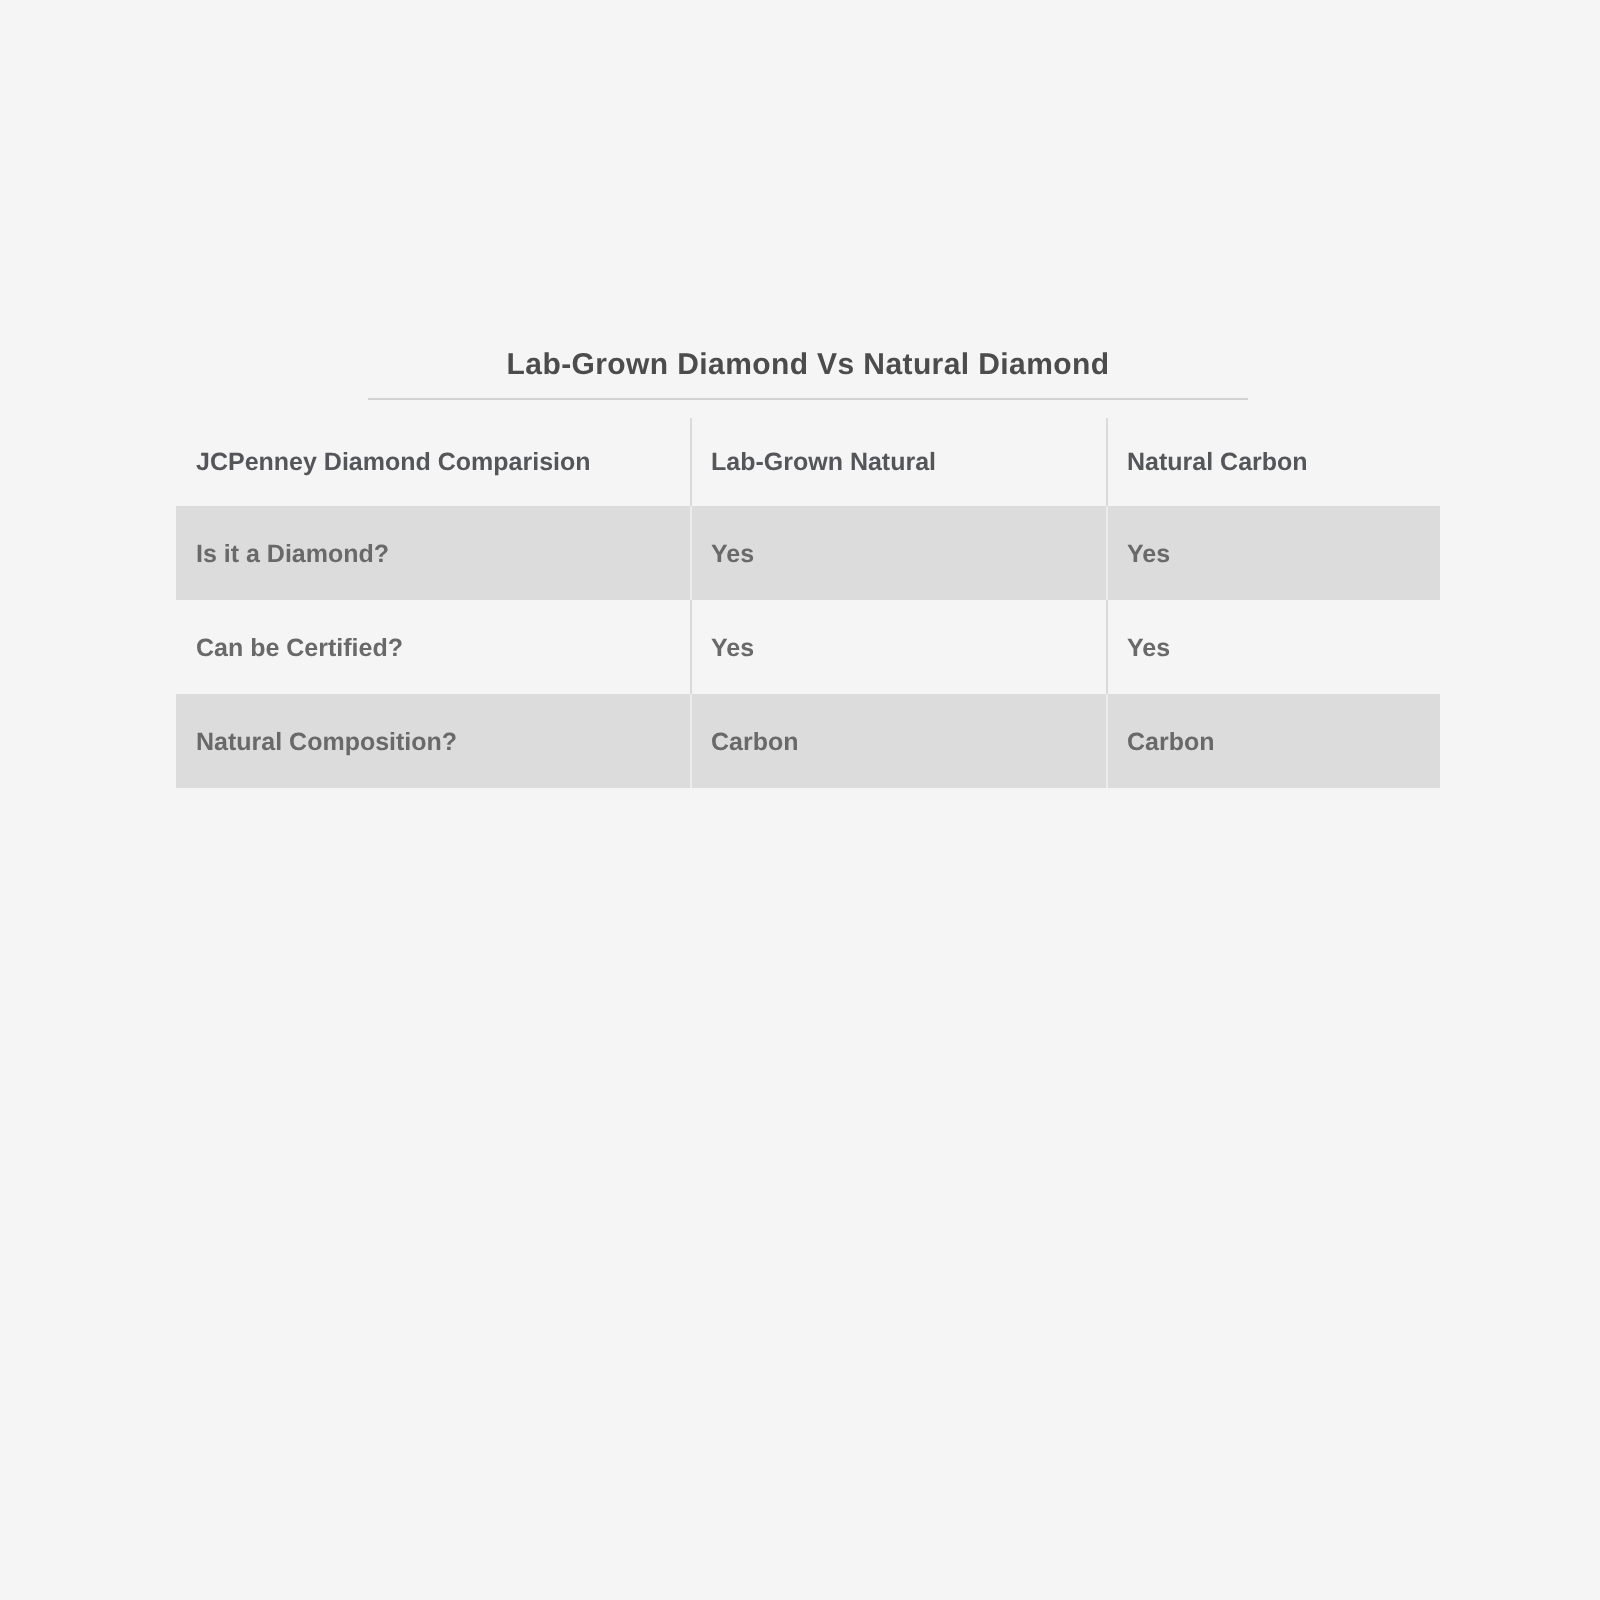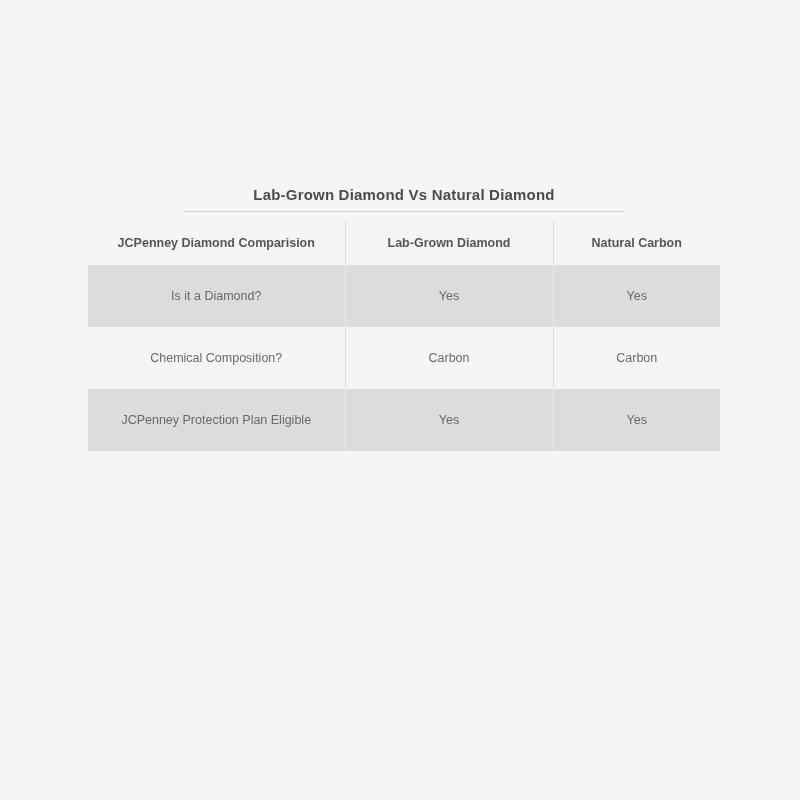--- a/index.html
+++ b/index.html
@@ -16,21 +16,21 @@
   html,body{width:800px;height:800px;}
   body{
     background:var(--page-bg);
     font-family:"Liberation Sans","DejaVu Sans",sans-serif;
     position:relative;
     overflow:hidden;
   }
   .content{
     position:absolute;
     left:88px;
-    top:186px;
+    top:174px;
     width:632px;
   }
   .page-title{
     font-size:15px;
     font-weight:bold;
     color:var(--title-text);
     text-align:center;
     letter-spacing:.2px;
   }
   .title-divider{
@@ -42,37 +42,37 @@
   table.comparison{
     width:100%;
     border-collapse:collapse;
     table-layout:fixed;
     margin-top:9px;
   }
   col.c1{width:257px;}
   col.c2{width:208px;}
   col.c3{width:167px;}
   th,td{
-    text-align:center;
+    text-align:left;
     vertical-align:middle;
     font-size:12.5px;
     color:var(--cell-text);
     padding:0 10px;
     overflow:hidden;
     white-space:nowrap;
   }
   thead th{
     height:44px;
     font-weight:bold;
     color:var(--header-text);
     background:transparent;
   }
   tbody td{
-    height:62px;
-    font-weight:normal;
+    height:47px;
+    font-weight:bold;
   }
   th:not(:last-child),
   td:not(:last-child){
     border-right:1px solid var(--col-line);
   }
   tbody tr:nth-child(odd) td{
     background:var(--row-shade);
   }
   tbody tr:nth-child(odd) td:not(:last-child){
     border-right-color:var(--col-line-on-shade);
@@ -87,35 +87,35 @@
 
   <table class="comparison">
     <colgroup>
         <col class="c1">
         <col class="c2">
         <col class="c3">
       </colgroup>
     <thead>
       <tr>
         <th>JCPenney Diamond Comparision</th>
-        <th>Lab-Grown Diamond</th>
+        <th>Lab-Grown Natural</th>
         <th>Natural Carbon</th>
       </tr>
     </thead>
     <tbody>
       <tr>
         <td>Is it a Diamond?</td>
         <td>Yes</td>
         <td>Yes</td>
       </tr>
       <tr>
-        <td>Chemical Composition?</td>
+        <td>Can be Certified?</td>
+        <td>Yes</td>
+        <td>Yes</td>
+      </tr>
+      <tr>
+        <td>Natural Composition?</td>
         <td>Carbon</td>
         <td>Carbon</td>
-      </tr>
-      <tr>
-        <td>JCPenney Protection Plan Eligible</td>
-        <td>Yes</td>
-        <td>Yes</td>
       </tr>
     </tbody>
   </table>
 </div>
 
 </body></html>

